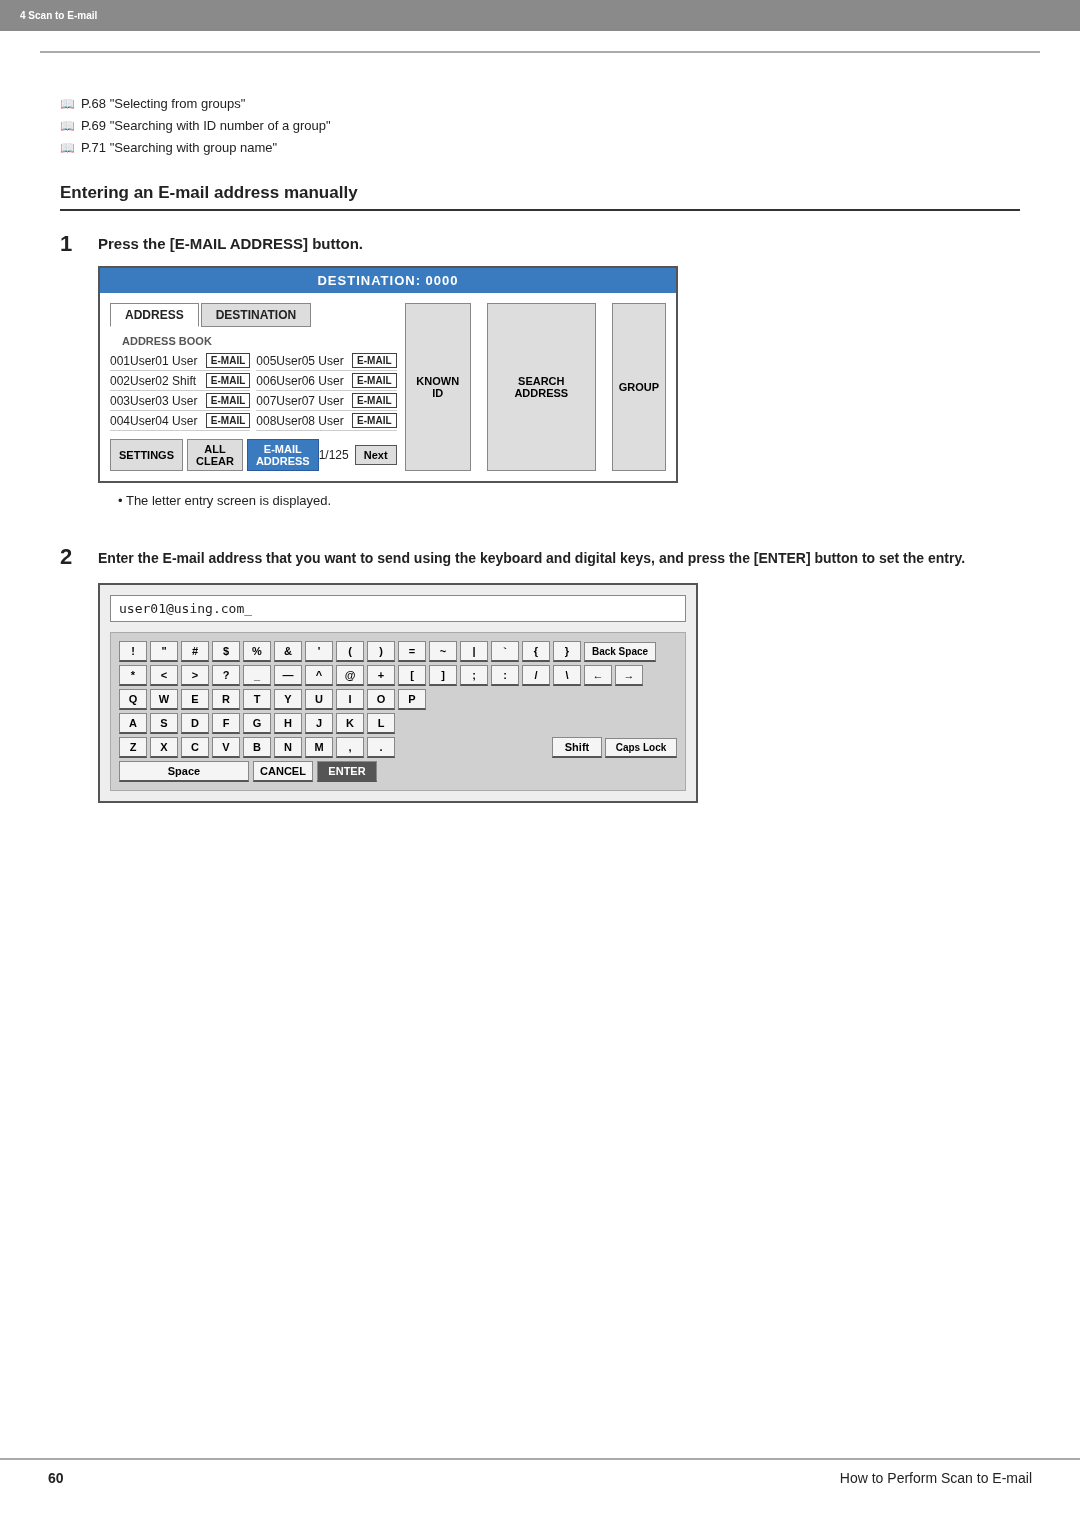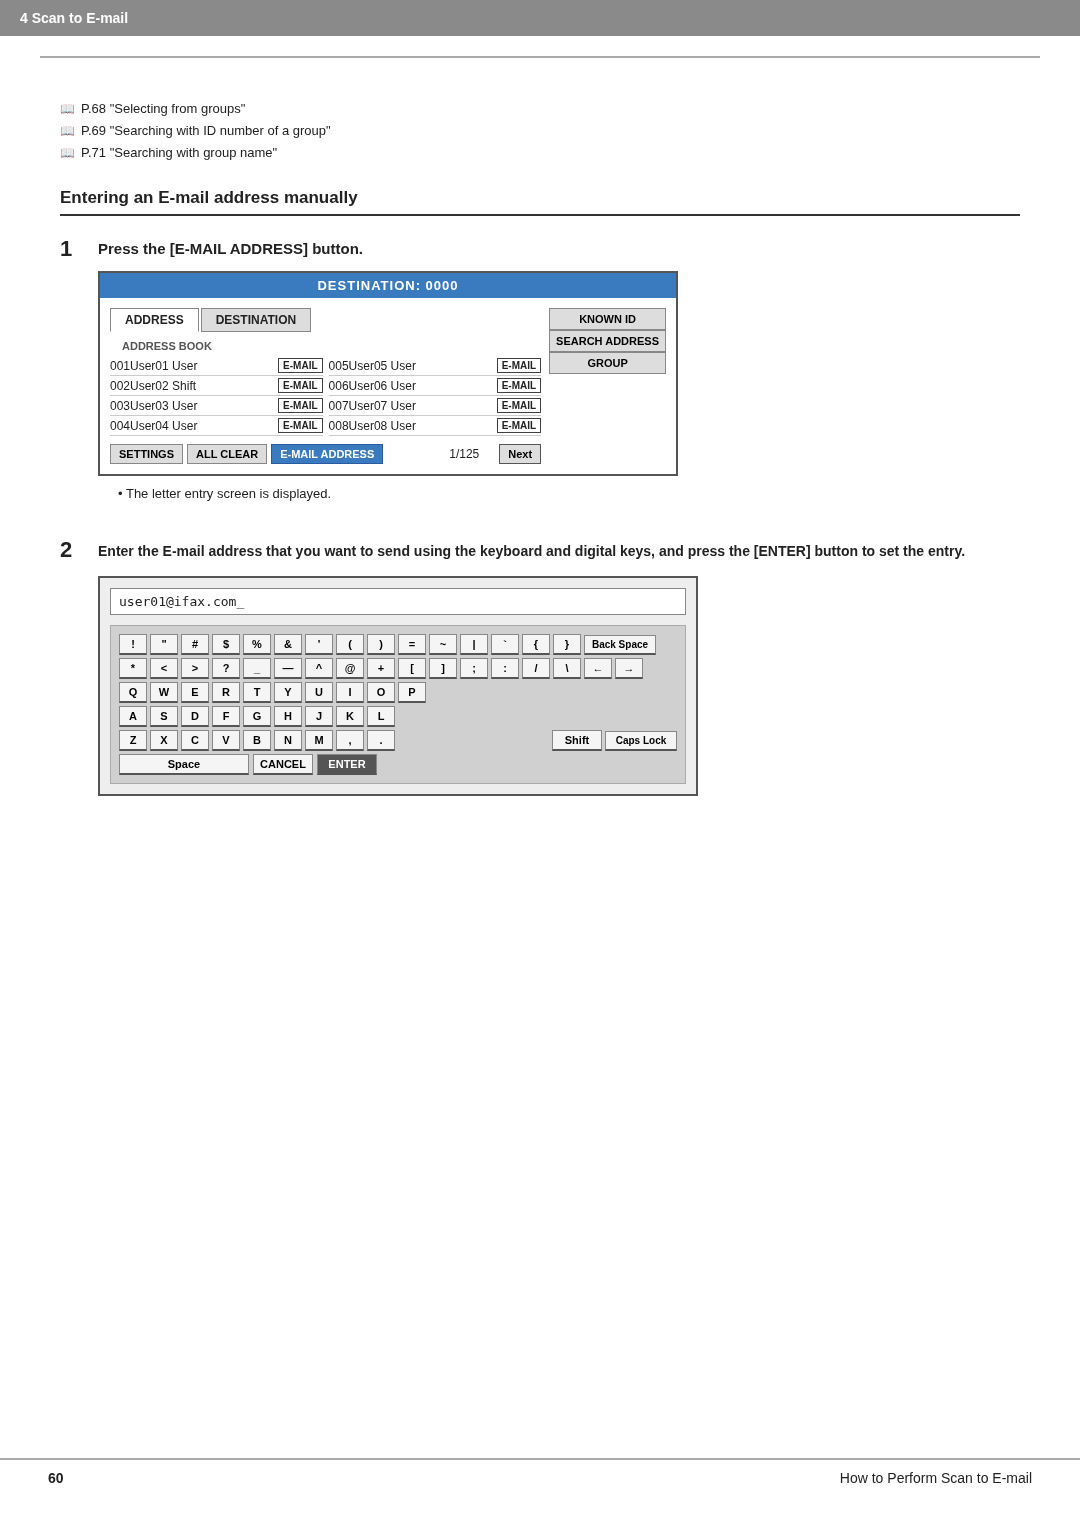--- a/index.html
+++ b/index.html
@@ -11,21 +11,21 @@
       position: relative;
       font-size: 14px;
       color: #222;
     }
 
     
     .page-header {
       background: #8a8a8a;
       padding: 10px 20px;
       color: #fff;
-      font-size: 14px;
+      font-size: 10px;
       font-weight: bold;
     }
 
     
     .top-divider {
       border-top: 2px solid #aaa;
       margin: 20px 40px 0 40px;
     }
 
     
@@ -156,22 +156,22 @@
     
     .dialog-layout {
       display: flex;
       gap: 8px;
     }
     .dialog-main {
       flex: 1;
     }
     .dialog-sidebar {
       display: flex;
-      flex-direction: column;
-      gap: 0;
+      flex-direction: row;
+      gap: 16px;
       min-width: 90px;
     }
     .sidebar-btn {
       border: 1px solid #888;
       background: #ddd;
       font-size: 11px;
       font-weight: bold;
       padding: 4px 6px;
       text-align: center;
       cursor: pointer;
@@ -403,21 +403,21 @@
                   </div>
                 </div>
               </div>
 
               <div class="dialog-bottom">
                 <div class="bottom-left">
                   <button class="bottom-btn">SETTINGS</button>
                   <button class="bottom-btn">ALL CLEAR</button>
                   <button class="bottom-btn active">E-MAIL ADDRESS</button>
                 </div>
-                <div style="display:flex;align-items:center;gap:20px;">
+                <div style="display:flex;align-items:center;gap:6px;">
                   <span class="page-info">1/125</span>
                   <button class="next-btn">Next</button>
                 </div>
               </div>
             </div>
 
             <div class="dialog-sidebar">
               <button class="sidebar-btn">KNOWN ID</button>
               <button class="sidebar-btn">SEARCH ADDRESS</button>
               <button class="sidebar-btn">GROUP</button>
@@ -432,21 +432,21 @@
       </div>
     </div>
   </div>
 
   <div class="step">
     <div class="step-num">2</div>
     <div style="flex:1">
       <div class="step2-label">Enter the E-mail address that you want to send using the keyboard and digital keys, and press the [ENTER] button to set the entry.</div>
 
       <div class="kbd-dialog">
-        <div class="kbd-input-bar">user01@ifax.com_</div>
+        <div class="kbd-input-bar">user01@using.com_</div>
         <div class="kbd-area">
 
           <div class="kbd-row">
             <button class="key">!</button>
             <button class="key">"</button>
             <button class="key">#</button>
             <button class="key">$</button>
             <button class="key">%</button>
             <button class="key">&amp;</button>
             <button class="key">'</button>

